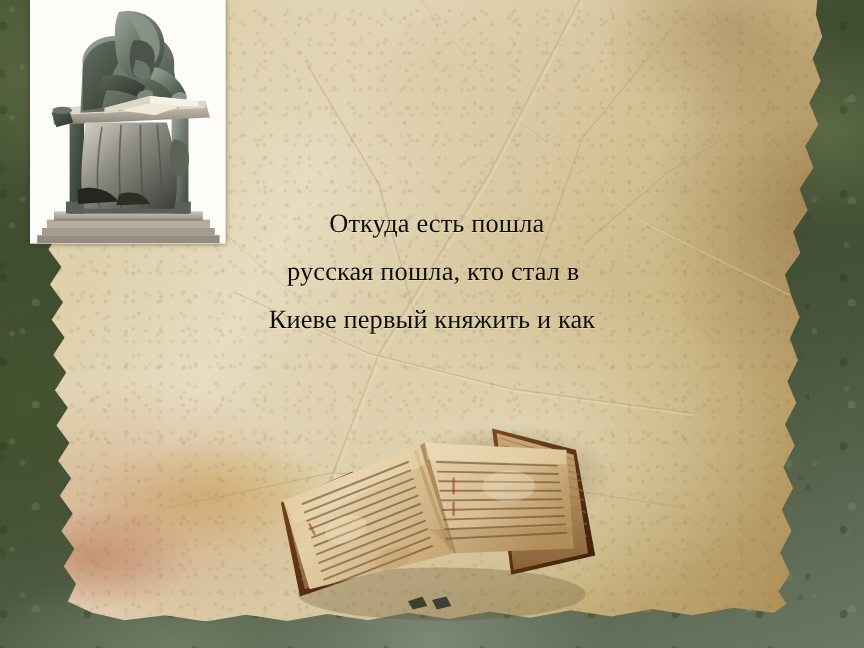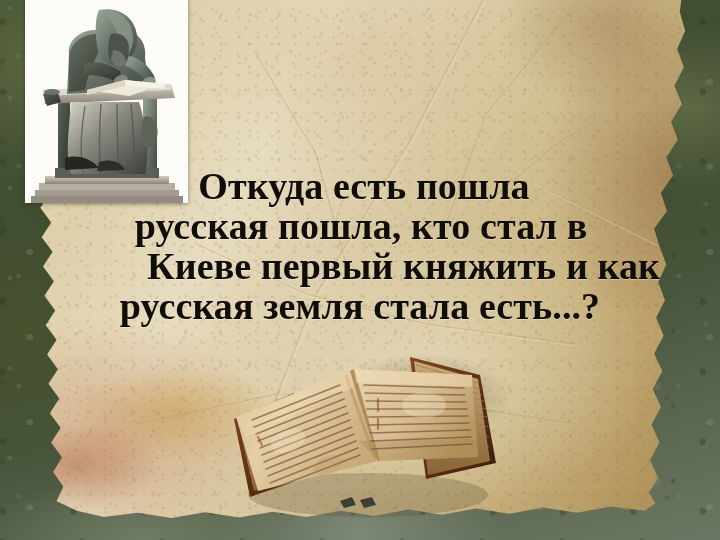--- a/index.html
+++ b/index.html
@@ -127,32 +127,32 @@
   }
   .book-svg { display: block; width: 100%; height: 100%; overflow: visible; }
 
   
   .quote {
     position: absolute;
     left: 60px;
     top: 166px;
     width: 600px;
     text-align: center;
-    font-weight: bold;
-    font-size: 38px;
+    font-weight: normal;
+    font-size: 22px;
     line-height: 40px;
     color: #100d08;
     letter-spacing: .1px;
     text-shadow: 0 1px 0 rgba(255,252,240,.35);
     white-space: nowrap;
   }
   .quote .line { display: block; }
   .quote .line.l1 { padding-left: 8px; }
   .quote .line.l2 { padding-left: 2px; }
-  .quote .line.l3 { padding-left: 0px; text-align: right; }
+  .quote .line.l3 { padding-left: 0px; }
   .quote .line.l4 { padding-left: 0px; }
 </style>
 </head>
 <body>
 
 <div id="slide">
 
   <div class="backdrop"></div>
 
   <div class="parchment-wrap">
@@ -387,16 +387,15 @@
 
       <path d="M112,156 L124,152 L128,160 L116,163 Z" fill="#3b4032"></path>
       <path d="M132,155 L144,152 L148,160 L136,163 Z" fill="#3b4032"></path>
     </svg>
   </div>
 
   <div class="quote">
     <span class="line l1">Откуда есть пошла</span>
     <span class="line l2">русская пошла, кто стал в</span>
     <span class="line l3">Киеве первый княжить и как</span>
-    <span class="line l4">русская земля стала есть...?</span>
   </div>
 
 </div>
 
 </body></html>

